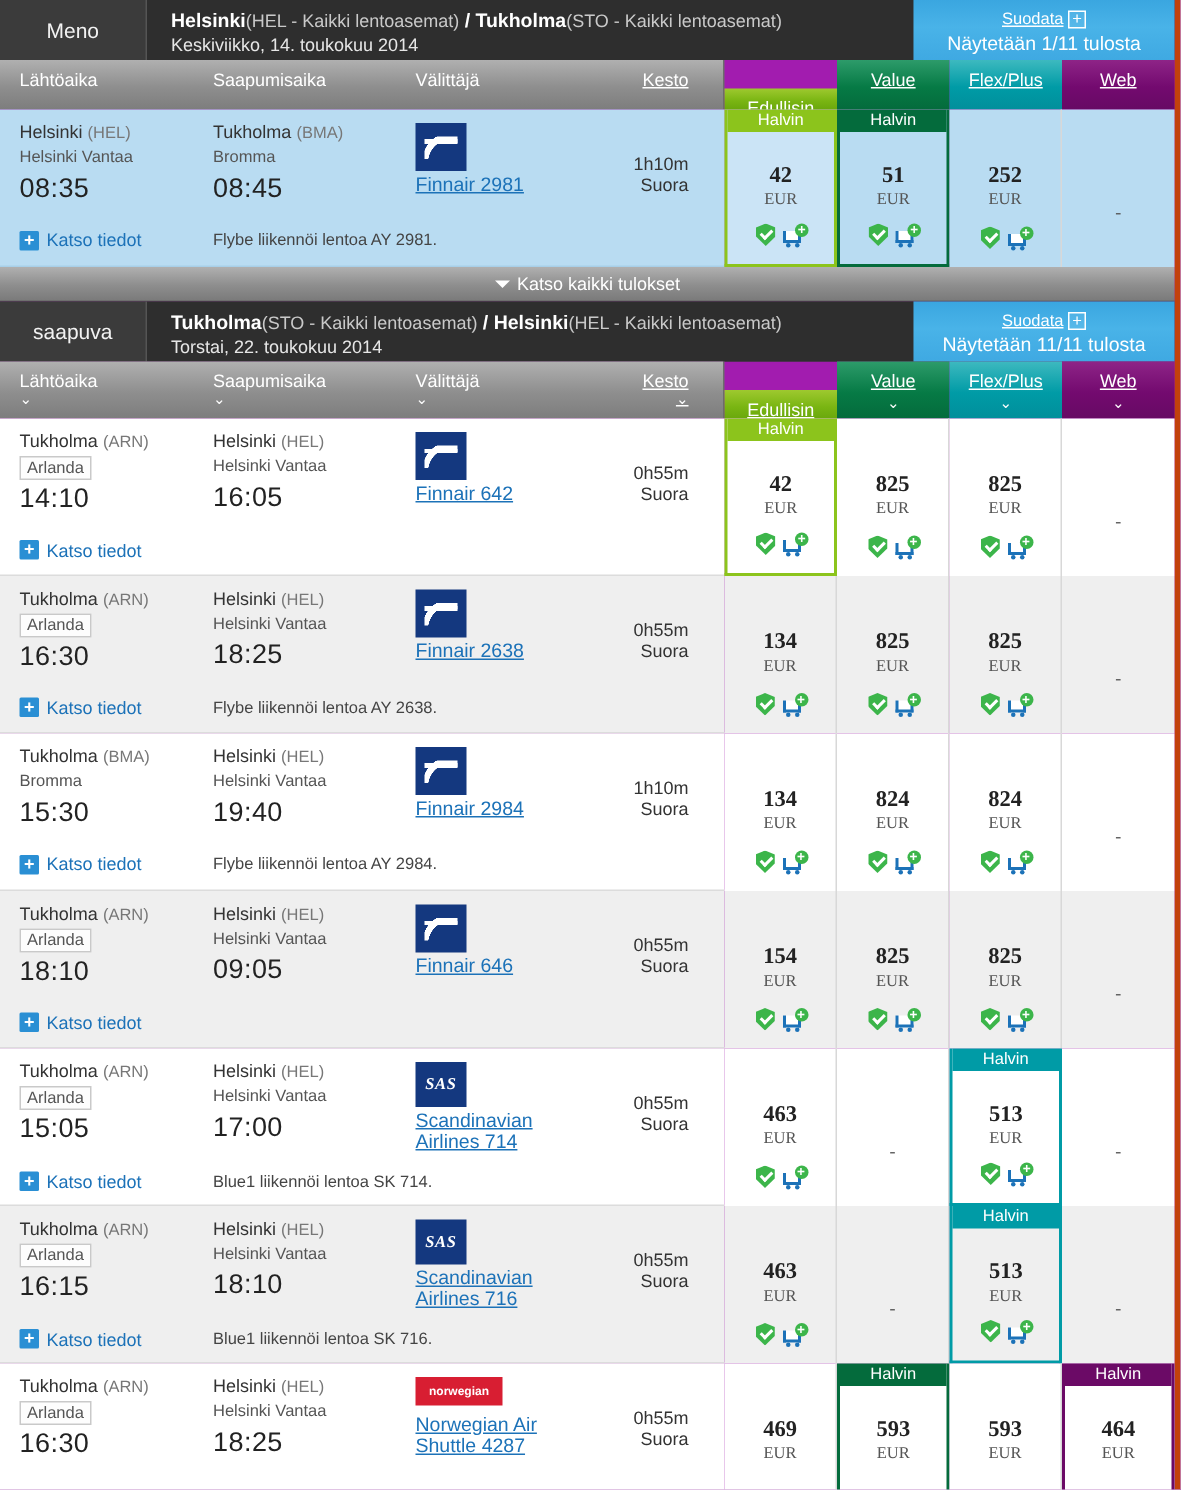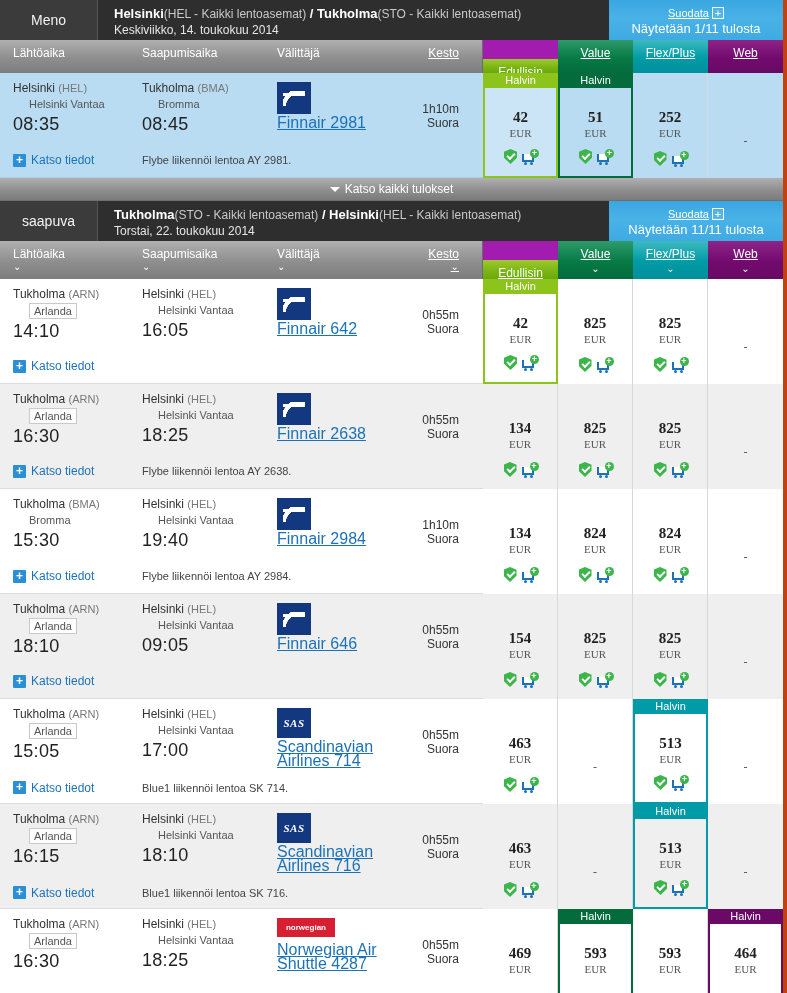--- a/index.html
+++ b/index.html
@@ -116,21 +116,21 @@
   .row.even .row-left { background: #efefef; }
 
   .cell { }
   .c-dep { width: 142px; padding-left: 13px; }
   .c-arr { width: 135px; }
   .c-car { width: 106px; padding-top: 2px; }
   .c-dur { width: 86px; text-align: right; padding-right: 10px; padding-top: 22px; }
 
   .city { font-size: 12px; color: #333; line-height: 16px; }
   .city .code { color: #777; font-size: 11px; }
-  .term { font-size: 11px; color: #555; line-height: 15px; margin: 1px 0 1px 16px; }
+  .term { font-size: 11px; color: #555; line-height: 15px; margin: 1px 0 1px 0; }
   .term.boxed {
     display: inline-block;
     border: 1px solid #c9c9c9;
     background: #fdfdfd;
     padding: 0 4px;
     line-height: 14px;
   }
   .time { font-size: 18px; color: #222; line-height: 22px; letter-spacing: 0.3px; }
 
   .airlogo {
@@ -155,21 +155,21 @@
     font-family: "Liberation Serif", serif;
   }
   .airlogo.nor {
     width: 58px; height: 19px;
     background: #d81e32;
     display: flex; align-items: center; justify-content: center;
     color: #fff; font-size: 8px; font-weight: bold;
     margin-bottom: 6px;
   }
   .flightlink {
-    font-size: 16px; color: #1c72b8; text-decoration: underline;
+    font-size: 13px; color: #1c72b8; text-decoration: underline;
     display: block; line-height: 14px;
   }
 
   .row-detail {
     width: 100%;
     display: flex;
     padding-top: 6px;
     align-items: center;
   }
   .katso {

